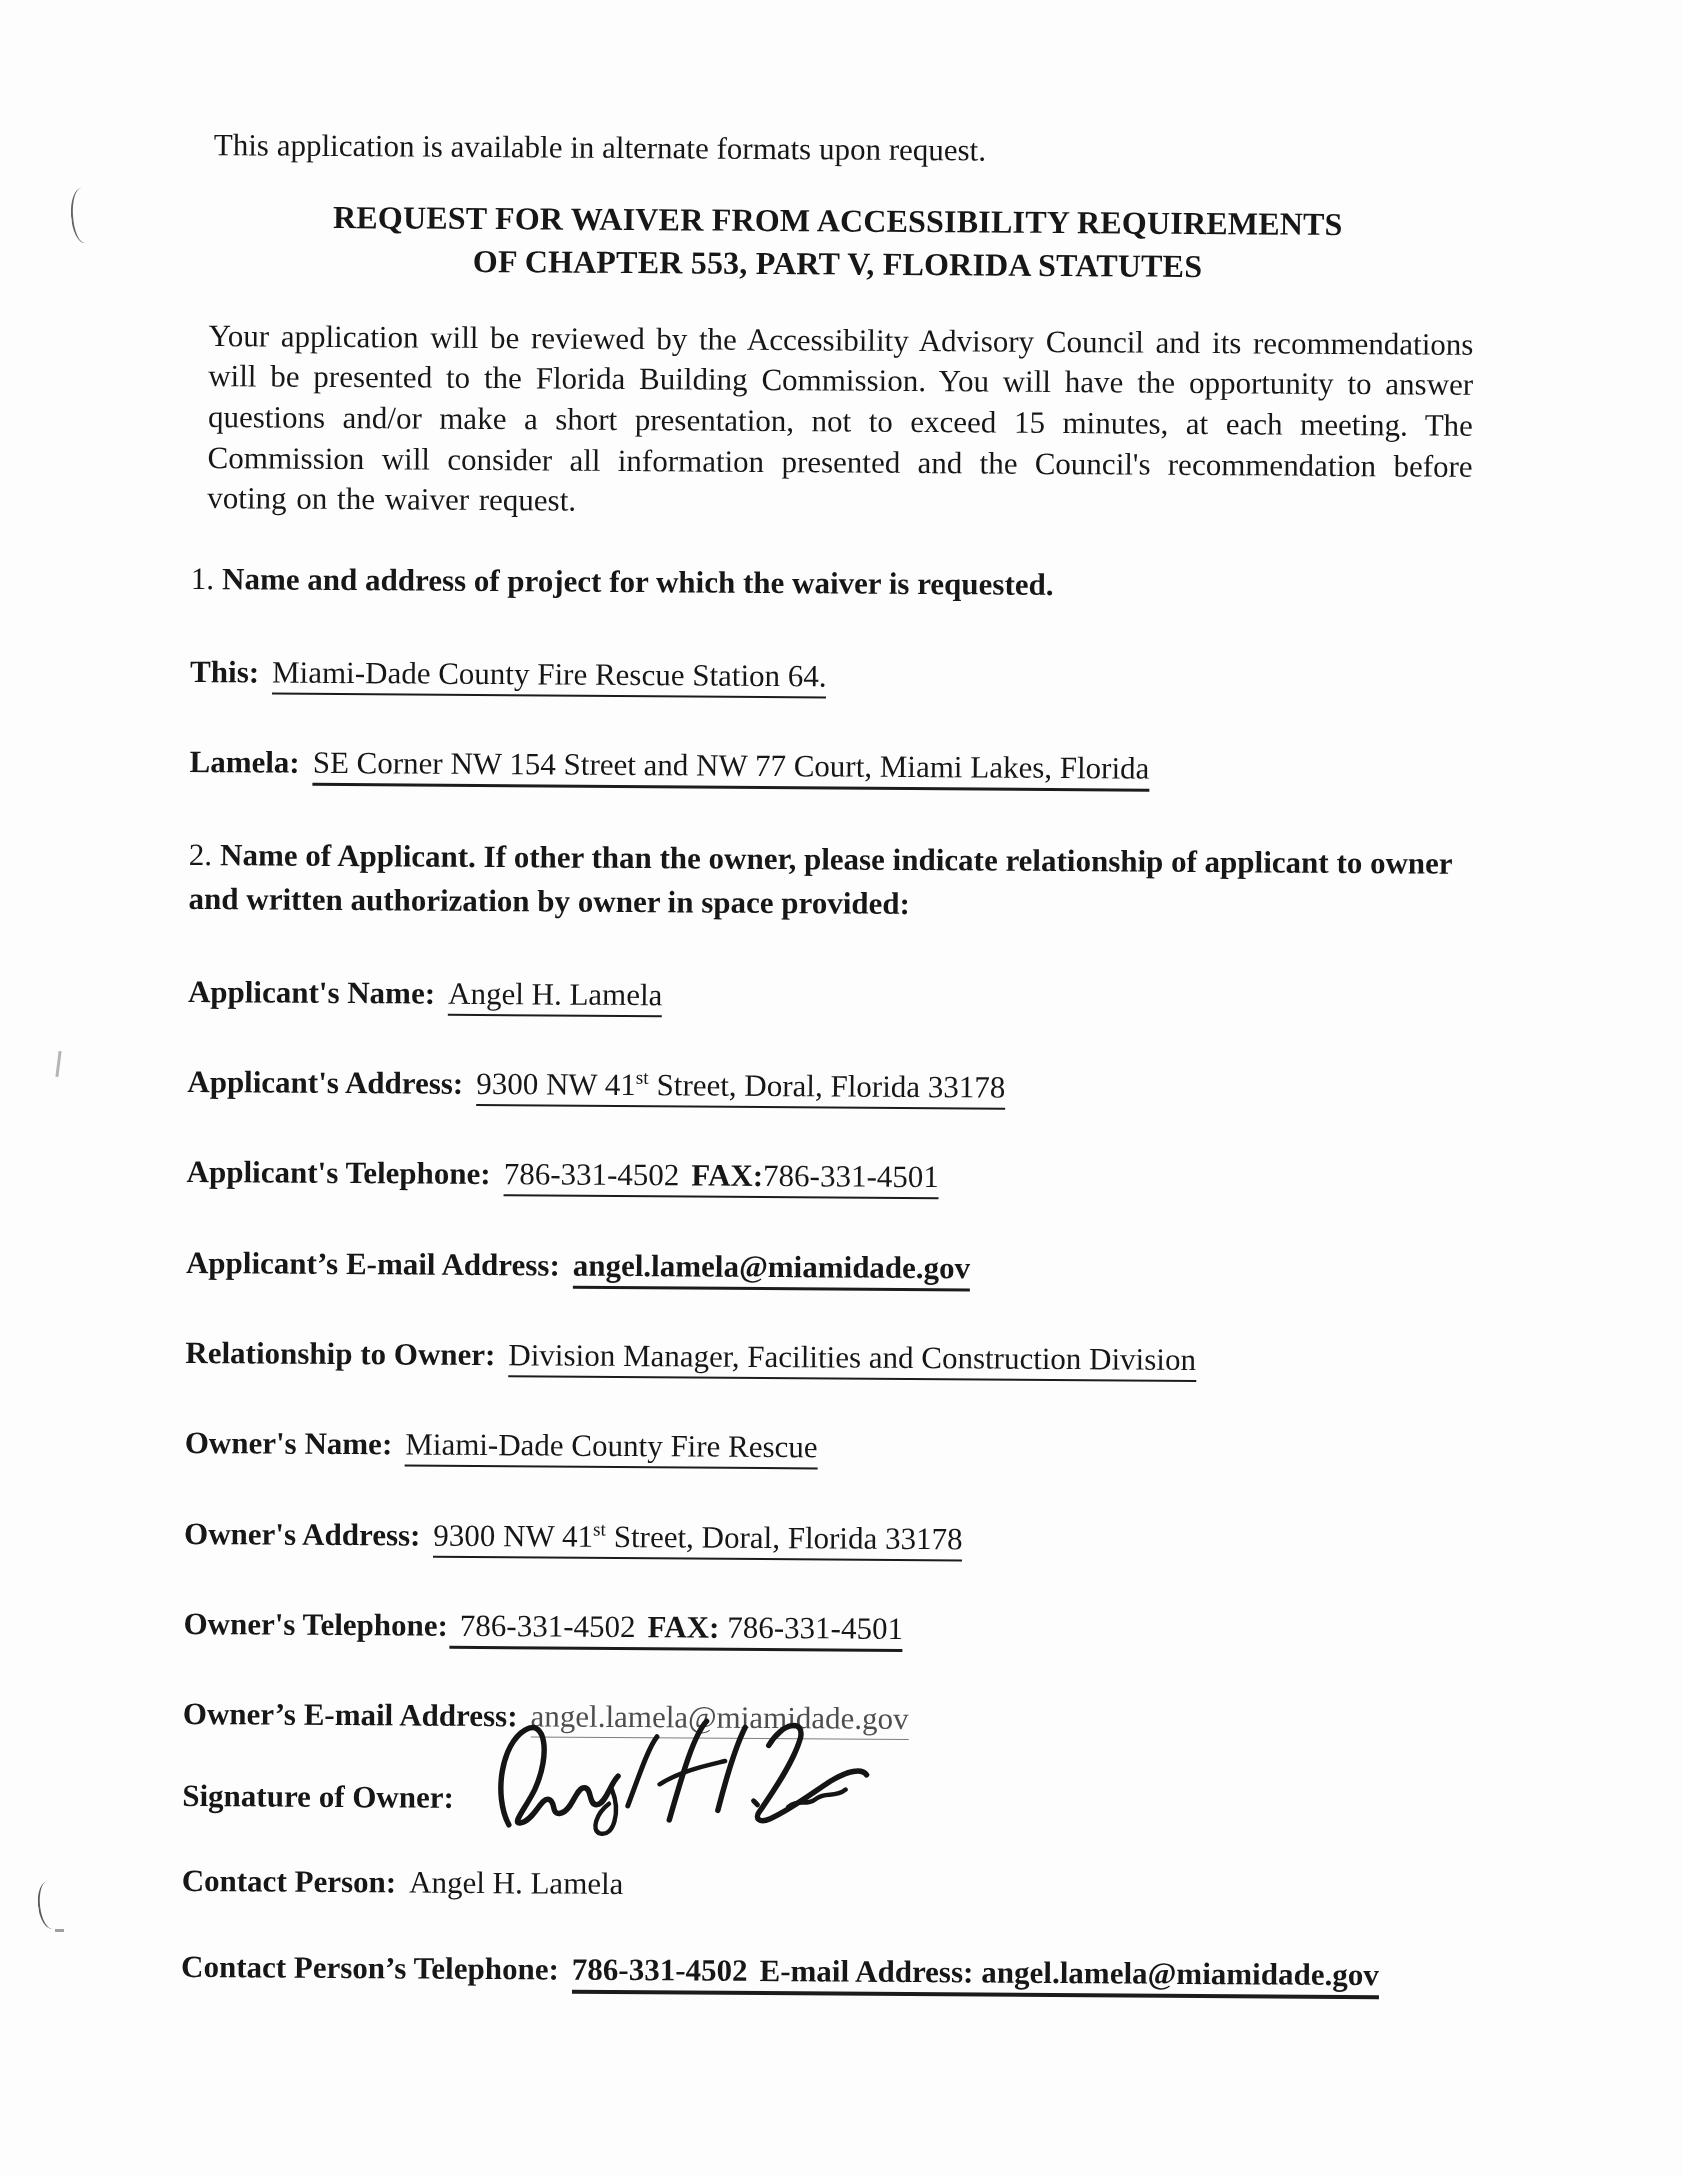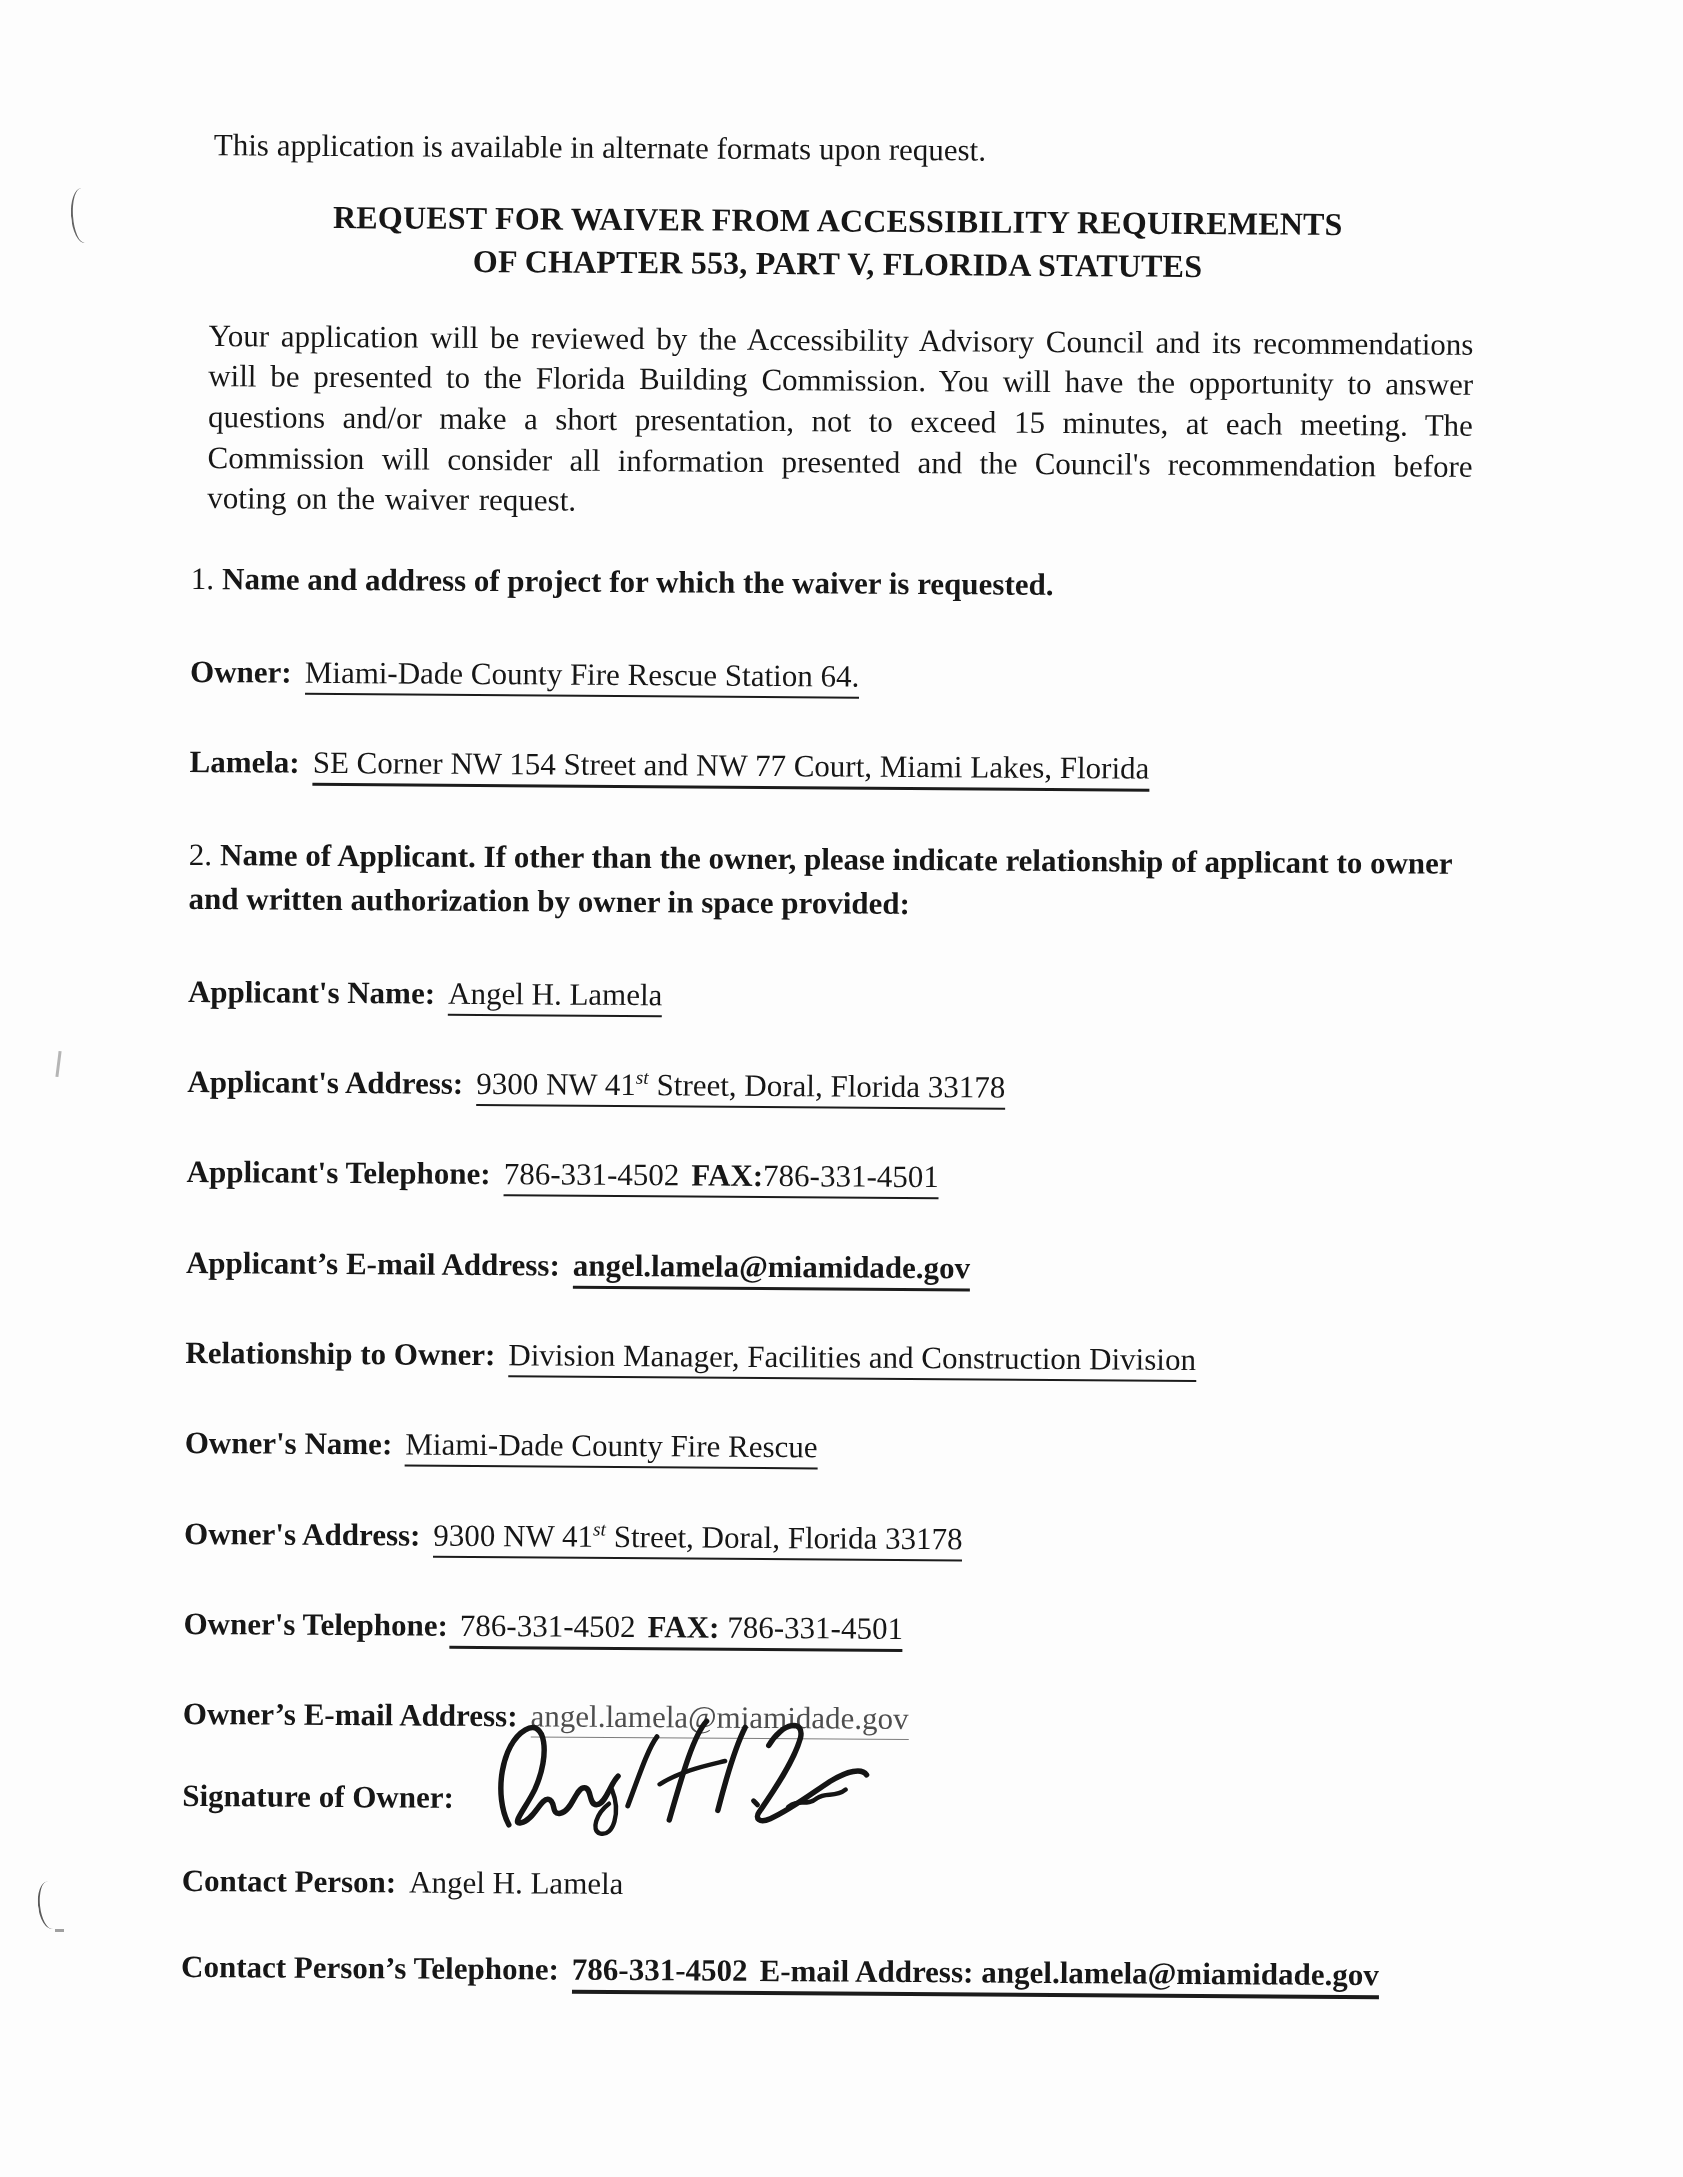--- a/index.html
+++ b/index.html
@@ -31,21 +31,21 @@
   .row{margin-bottom:50px;white-space:nowrap;}
   .lbl{font-weight:700;margin-right:13px;}
   .uline{border-bottom:2.5px solid #1c1c1c;padding-bottom:3px;}
   .uline-thick{border-bottom-width:3.5px;}
   .uline-xthick{border-bottom-width:4px;}
   .uline-thin{border-bottom:1.5px solid #7d7d7d;}
   .bold{font-weight:700;}
   .gap{margin-left:12px;}
   .gap-sm{margin-left:8px;}
   .muted{color:#4e4e4e;}
-  sup{font-size:.62em;vertical-align:super;line-height:0;font-style:italic;}
+  sup{font-size:.62em;vertical-align:super;line-height:0;}
   .sig-row{position:relative;margin-bottom:46px;}
   .sig-svg{position:absolute;left:297px;top:-77px;width:396px;height:162px;}
   .plain-val{font-weight:400;}
   
   .arc{
     position:absolute;border-left:2.5px solid #4a4a4a;
     border-radius:50%/50%;width:22px;
   }
   .arc1{left:71px;top:188px;height:55px;transform:rotate(-4deg);opacity:.85;}
   .arc3{left:38px;top:1881px;height:48px;transform:rotate(-6deg);opacity:.9;}
@@ -71,21 +71,21 @@
 
     <div class="title">
       <div>REQUEST FOR WAIVER FROM ACCESSIBILITY REQUIREMENTS</div>
       <div>OF CHAPTER 553, PART V, FLORIDA STATUTES</div>
     </div>
 
     <p class="intro">Your application will be reviewed by the Accessibility Advisory Council and its recommendations will be presented to the Florida Building Commission. You will have the opportunity to answer questions and/or make a short presentation, not to exceed 15 minutes, at each meeting. The Commission will consider all information presented and the Council's recommendation before voting on the waiver request.</p>
 
     <p class="sec-heading"><span class="num">1.</span><span class="sec-text">Name and address of project for which the waiver is requested.</span></p>
 
-    <p class="row"><span class="lbl">Owner:</span><span class="uline">Miami-Dade County Fire Rescue Station 64.</span></p>
+    <p class="row"><span class="lbl">This:</span><span class="uline">Miami-Dade County Fire Rescue Station 64.</span></p>
 
     <p class="row"><span class="lbl">Lamela:</span><span class="uline uline-thick">SE Corner NW 154 Street and NW 77 Court, Miami Lakes, Florida</span></p>
 
     <p class="sec-heading sec2"><span class="num">2.</span><span class="sec-text">Name of Applicant. If other than the owner, please indicate relationship of applicant to owner and written authorization by owner in space provided:</span></p>
 
     <p class="row"><span class="lbl">Applicant's Name:</span><span class="uline">Angel H. Lamela</span></p>
 
     <p class="row"><span class="lbl">Applicant's Address:</span><span class="uline"><span>9300 NW 41</span><sup>st</sup><span class="gap-sm">Street, Doral, Florida 33178</span></span></p>
 
     <p class="row"><span class="lbl">Applicant's Telephone:</span><span class="uline"><span>786-331-4502</span><span class="bold gap">FAX:</span><span>786-331-4501</span></span></p>

